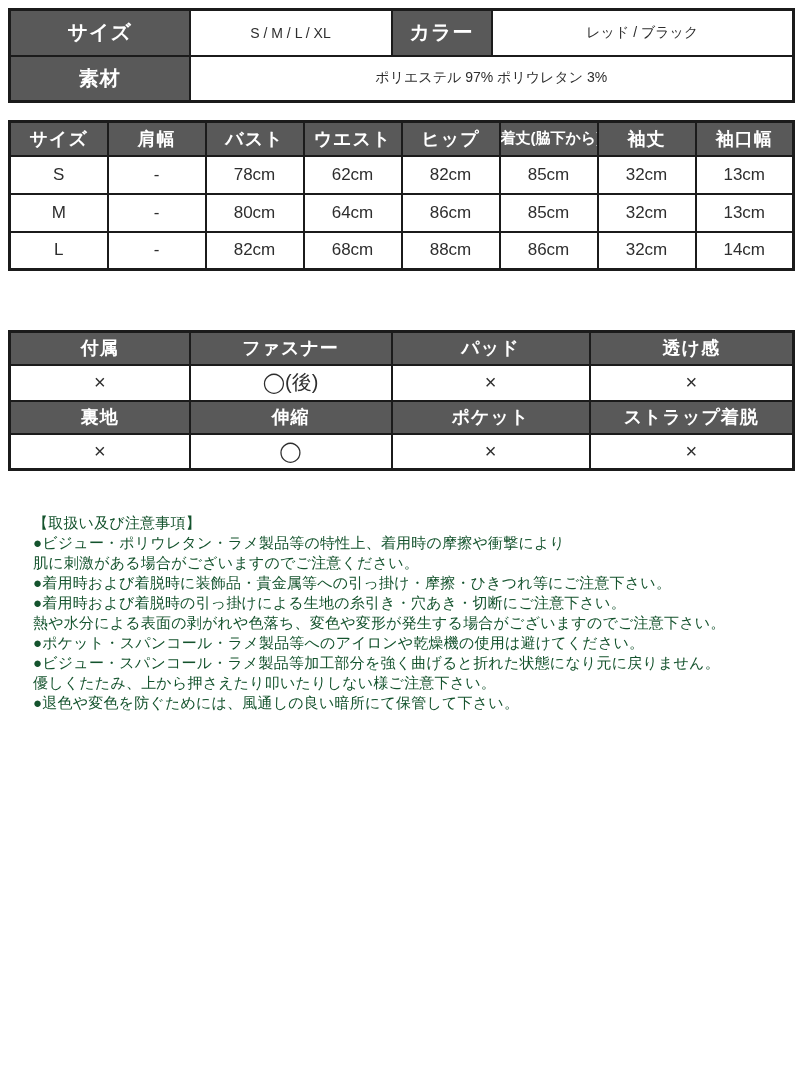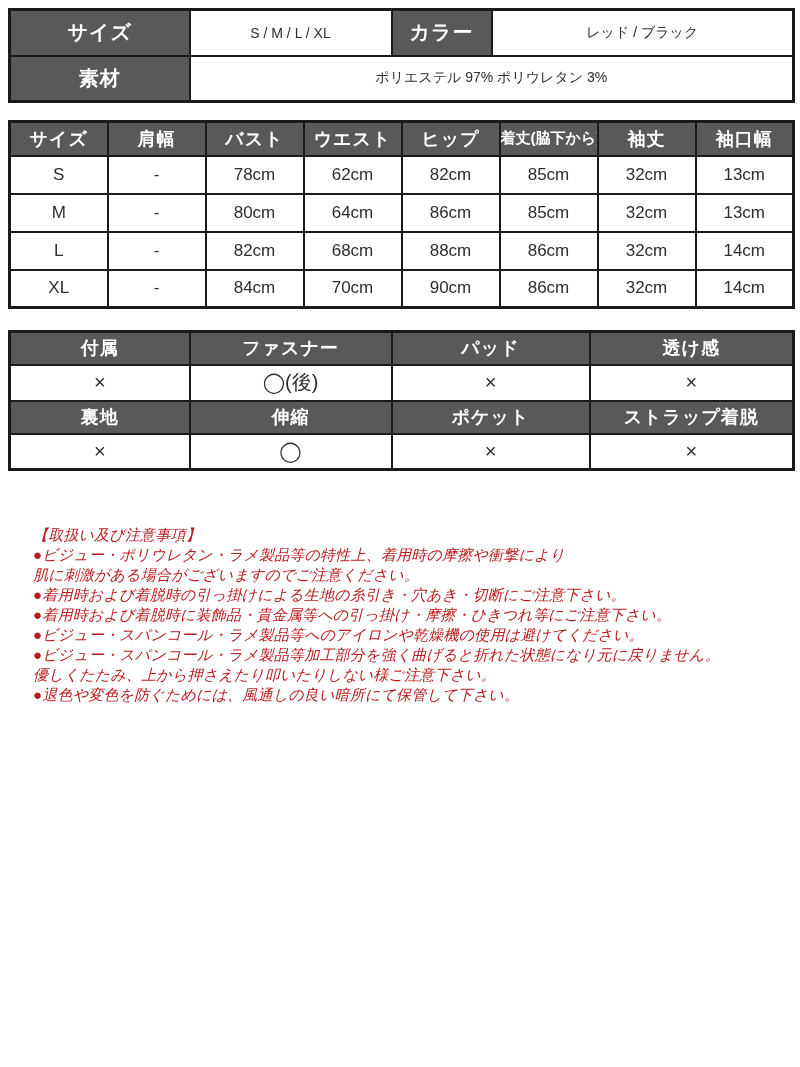--- a/index.html
+++ b/index.html
@@ -55,27 +55,26 @@
   .size-table td.val { font-size: 17px; }
   
   .feature-table { position: absolute; top: 330px; left: 8px; }
   .feature-table tr.hrow { height: 33px; }
   .feature-table tr.drow { height: 36px; }
   .feature-table td.hd { font-size: 18px; }
   .feature-table td.val { font-size: 20px; }
   
   .care-notes {
     position: absolute;
-    top: 525px;
+    top: 513px;
     left: 33px;
     width: 750px;
-    color: #b91c1c;
+    color: #14532d;
     font-size: 15px;
     line-height: 20px;
-    font-style: italic;
   }
   .care-notes .line {
     white-space: nowrap;
     letter-spacing: 0.2px;
   }
 </style>
 </head>
 <body>
 
 <div class="page">
@@ -146,30 +145,20 @@
     <tr class="drow">
       <td class="val">L</td>
       <td class="val">-</td>
       <td class="val">82cm</td>
       <td class="val">68cm</td>
       <td class="val">88cm</td>
       <td class="val">86cm</td>
       <td class="val">32cm</td>
       <td class="val">14cm</td>
     </tr>
-    <tr class="drow">
-      <td class="val">XL</td>
-      <td class="val">-</td>
-      <td class="val">84cm</td>
-      <td class="val">70cm</td>
-      <td class="val">90cm</td>
-      <td class="val">86cm</td>
-      <td class="val">32cm</td>
-      <td class="val">14cm</td>
-    </tr>
   </tbody>
     </table>
 
   <table class="tbl feature-table">
     <colgroup>
         <col style="width:180px">
         <col style="width:202px">
         <col style="width:198px">
         <col style="width:204px">
       </colgroup>
@@ -198,21 +187,22 @@
       <td class="val">×</td>
       <td class="val">×</td>
     </tr>
   </tbody>
     </table>
 
   <div class="care-notes">
     <div class="line">【取扱い及び注意事項】</div>
     <div class="line">●ビジュー・ポリウレタン・ラメ製品等の特性上、着用時の摩擦や衝撃により</div>
     <div class="line">肌に刺激がある場合がございますのでご注意ください。</div>
+    <div class="line">●着用時および着脱時に装飾品・貴金属等への引っ掛け・摩擦・ひきつれ等にご注意下さい。</div>
     <div class="line">●着用時および着脱時の引っ掛けによる生地の糸引き・穴あき・切断にご注意下さい。</div>
-    <div class="line">●着用時および着脱時に装飾品・貴金属等への引っ掛け・摩擦・ひきつれ等にご注意下さい。</div>
-    <div class="line">●ビジュー・スパンコール・ラメ製品等へのアイロンや乾燥機の使用は避けてください。</div>
+    <div class="line">熱や水分による表面の剥がれや色落ち、変色や変形が発生する場合がございますのでご注意下さい。</div>
+    <div class="line">●ポケット・スパンコール・ラメ製品等へのアイロンや乾燥機の使用は避けてください。</div>
     <div class="line">●ビジュー・スパンコール・ラメ製品等加工部分を強く曲げると折れた状態になり元に戻りません。</div>
     <div class="line">優しくたたみ、上から押さえたり叩いたりしない様ご注意下さい。</div>
     <div class="line">●退色や変色を防ぐためには、風通しの良い暗所にて保管して下さい。</div>
   </div>
 
 </div>
 
 </body></html>

